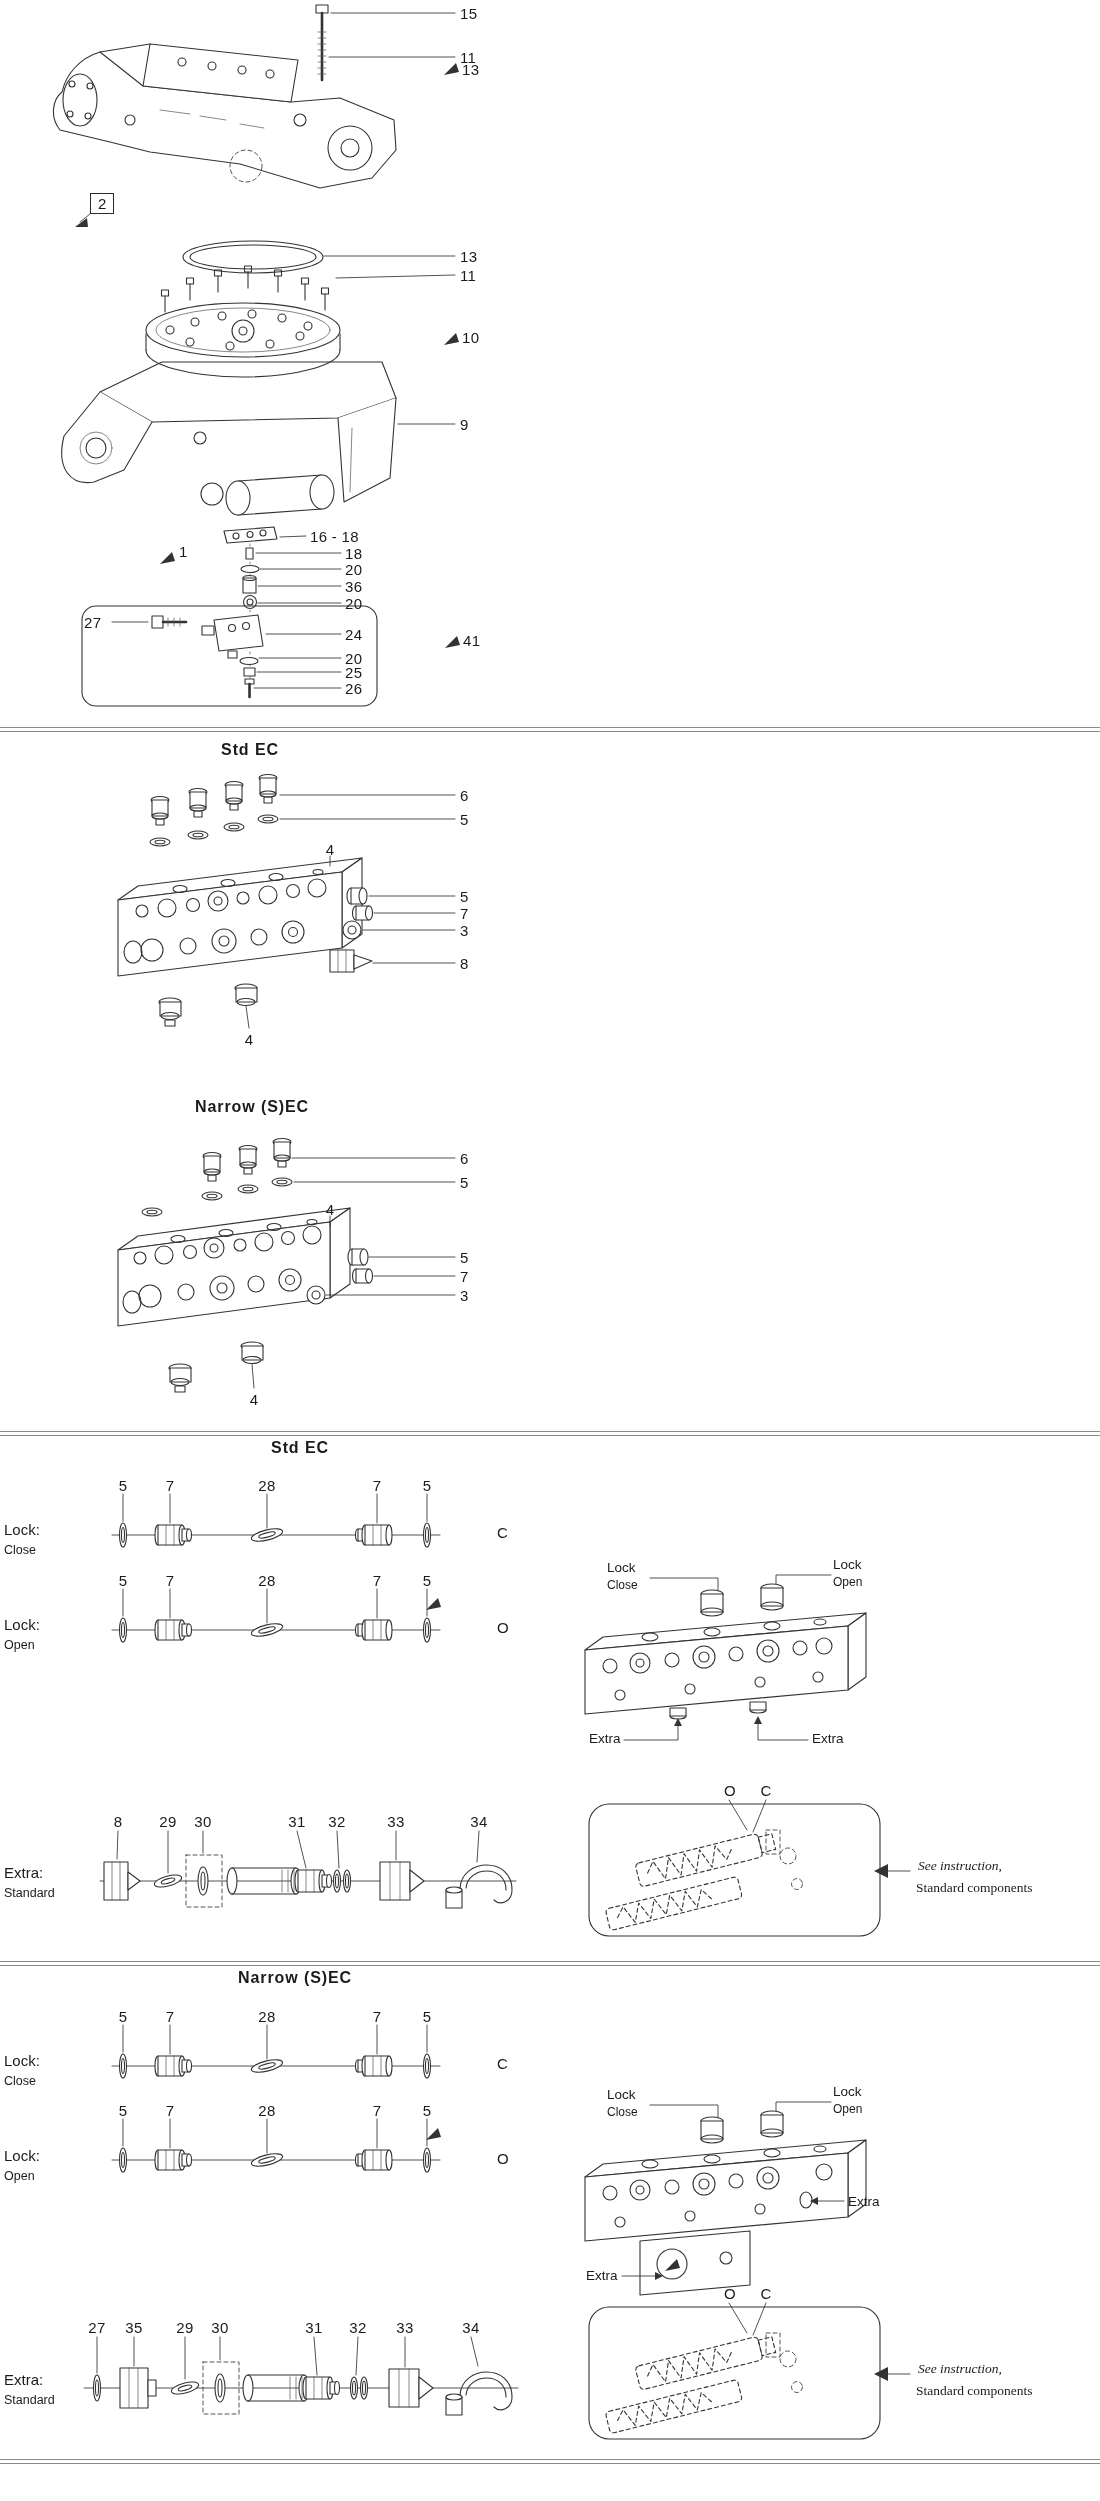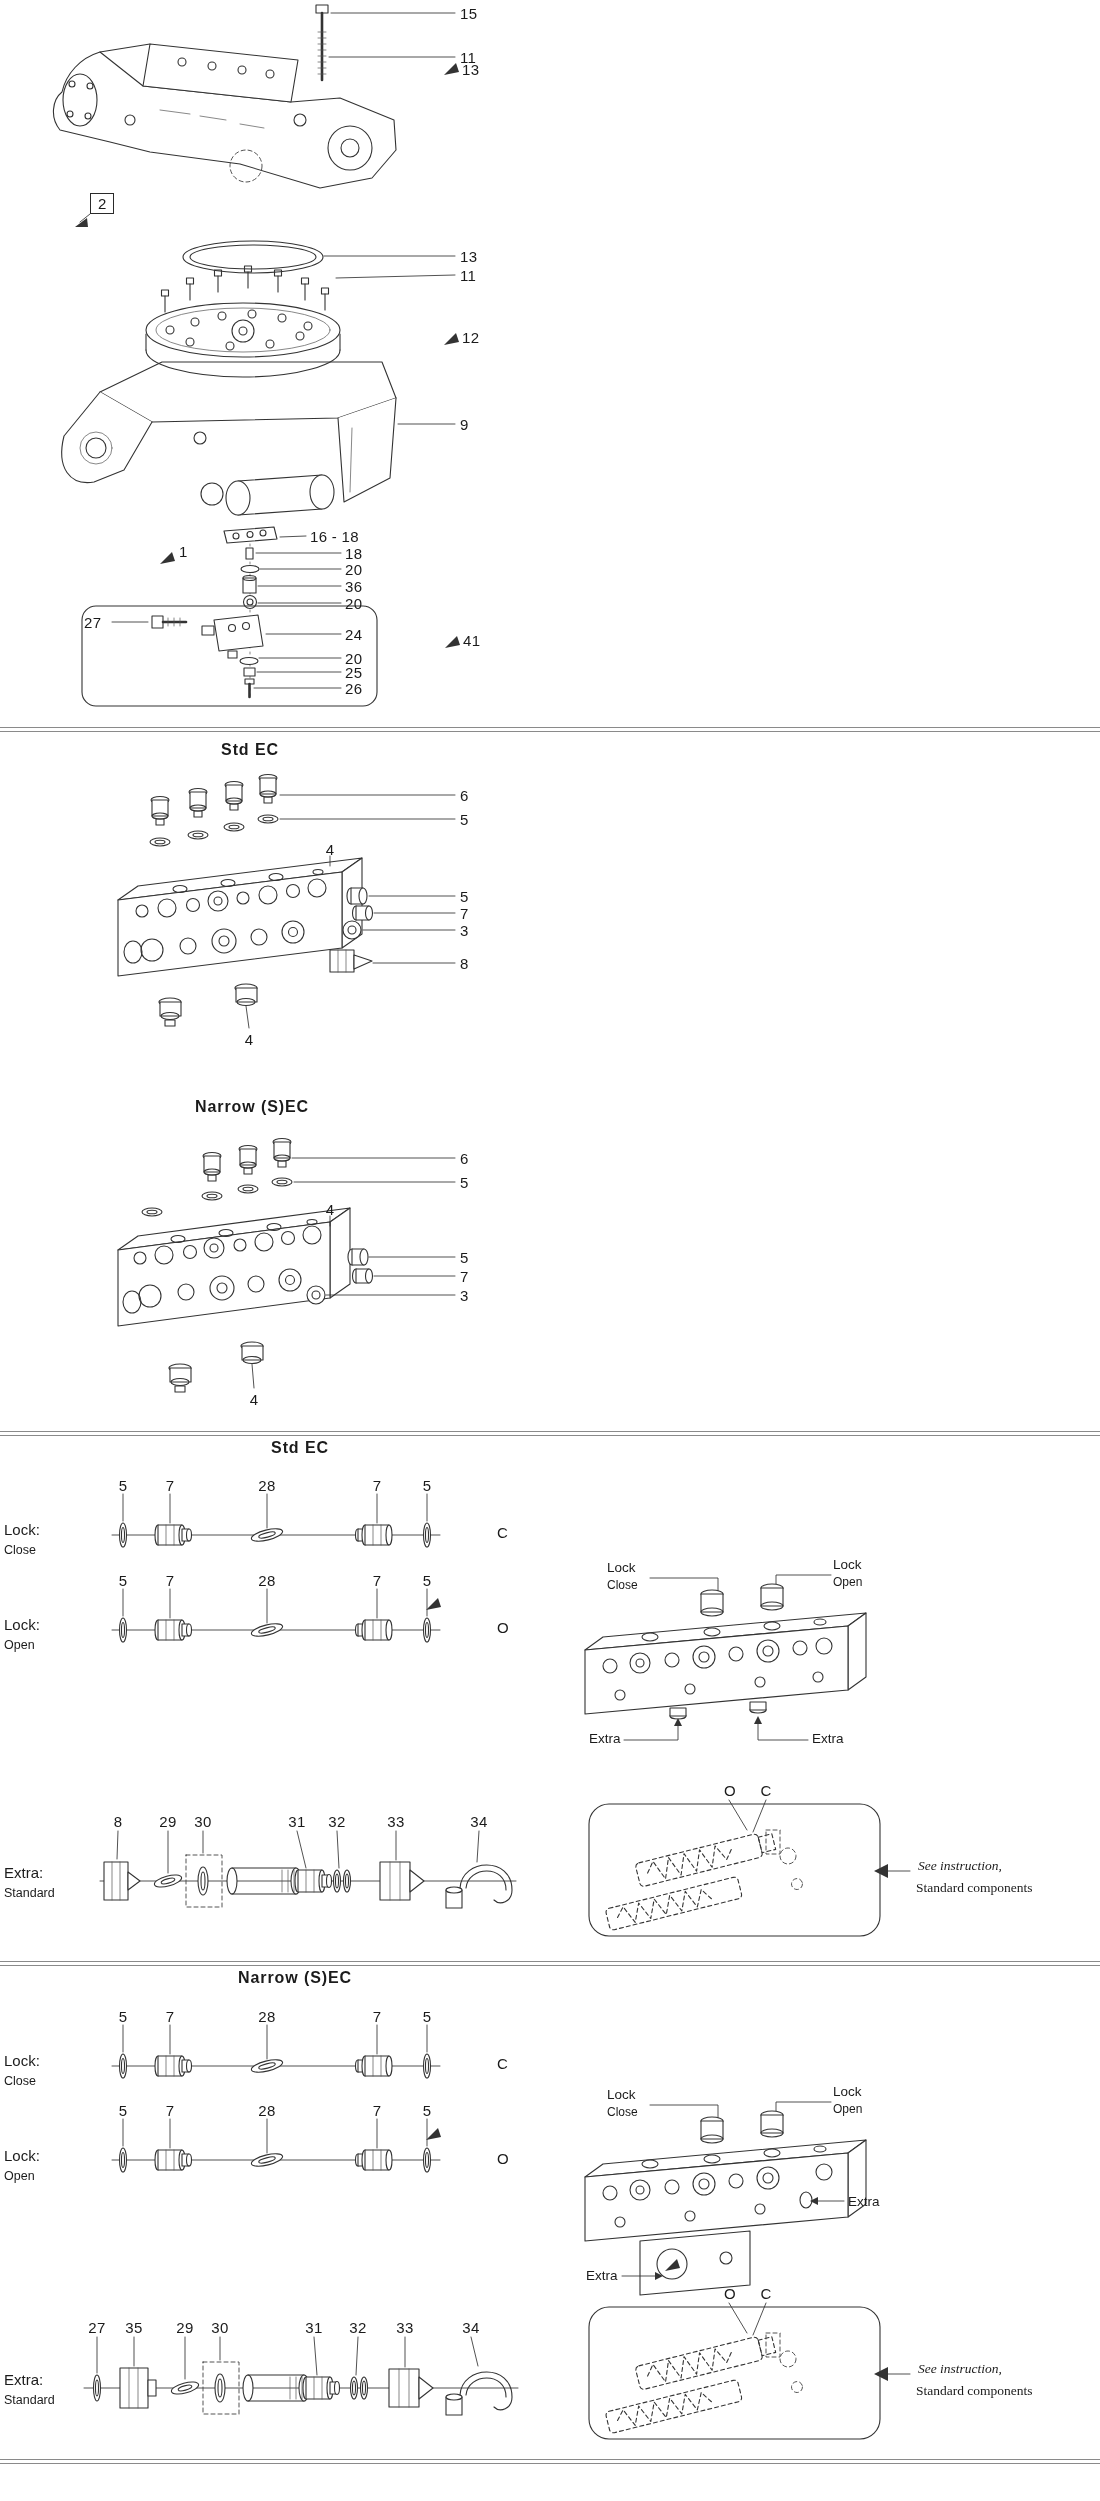--- a/index.html
+++ b/index.html
@@ -618,21 +618,21 @@
     <line class="ld" x1="888" y1="2374" x2="910" y2="2374"></line>
   </g>
 </svg>
 
 <span class="co" style="left:460px;top:5px">15</span>
 <span class="co" style="left:460px;top:49px">11</span>
 <span class="co" style="left:462px;top:61px">13</span>
 <span class="boxed2" style="left:90px;top:193px">2</span>
 <span class="co" style="left:460px;top:248px">13</span>
 <span class="co" style="left:460px;top:267px">11</span>
-<span class="co" style="left:462px;top:329px">12</span>
+<span class="co" style="left:462px;top:329px">10</span>
 <span class="co" style="left:460px;top:416px">9</span>
 <span class="co" style="left:179px;top:543px">1</span>
 <span class="co" style="left:310px;top:528px">16 - 18</span>
 <span class="co" style="left:345px;top:545px">18</span>
 <span class="co" style="left:345px;top:561px">20</span>
 <span class="co" style="left:345px;top:578px">36</span>
 <span class="co" style="left:345px;top:595px">20</span>
 <span class="co" style="left:84px;top:614px">27</span>
 <span class="co" style="left:345px;top:626px">24</span>
 <span class="co" style="left:463px;top:632px">41</span>

